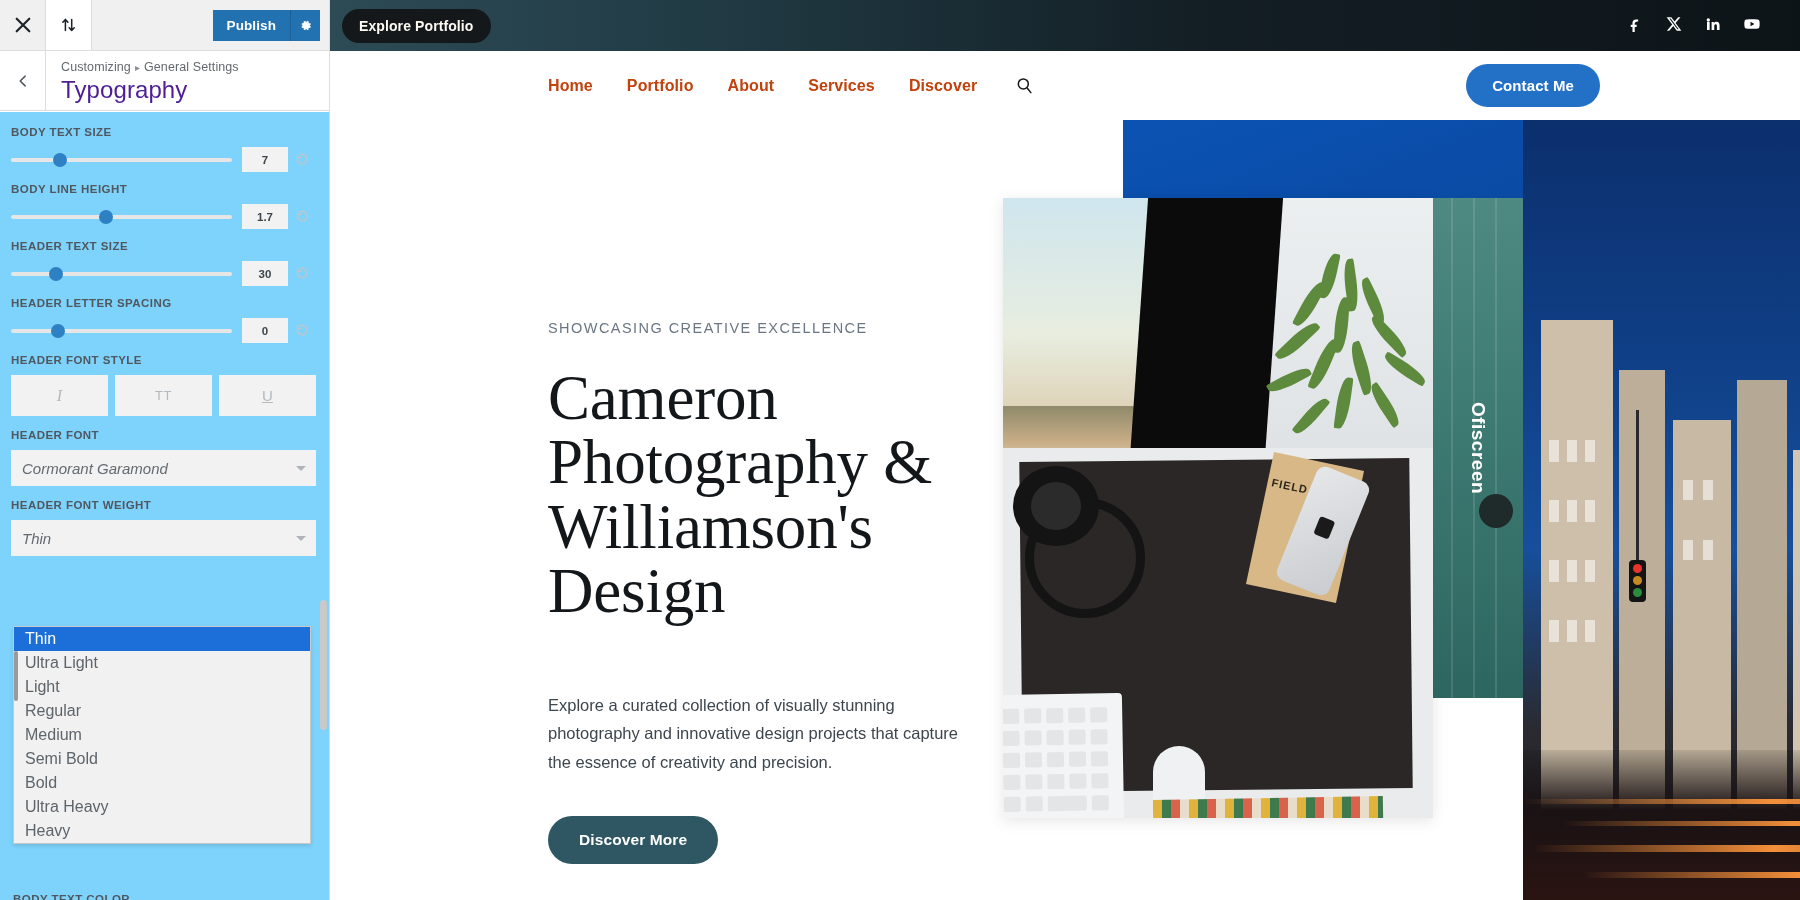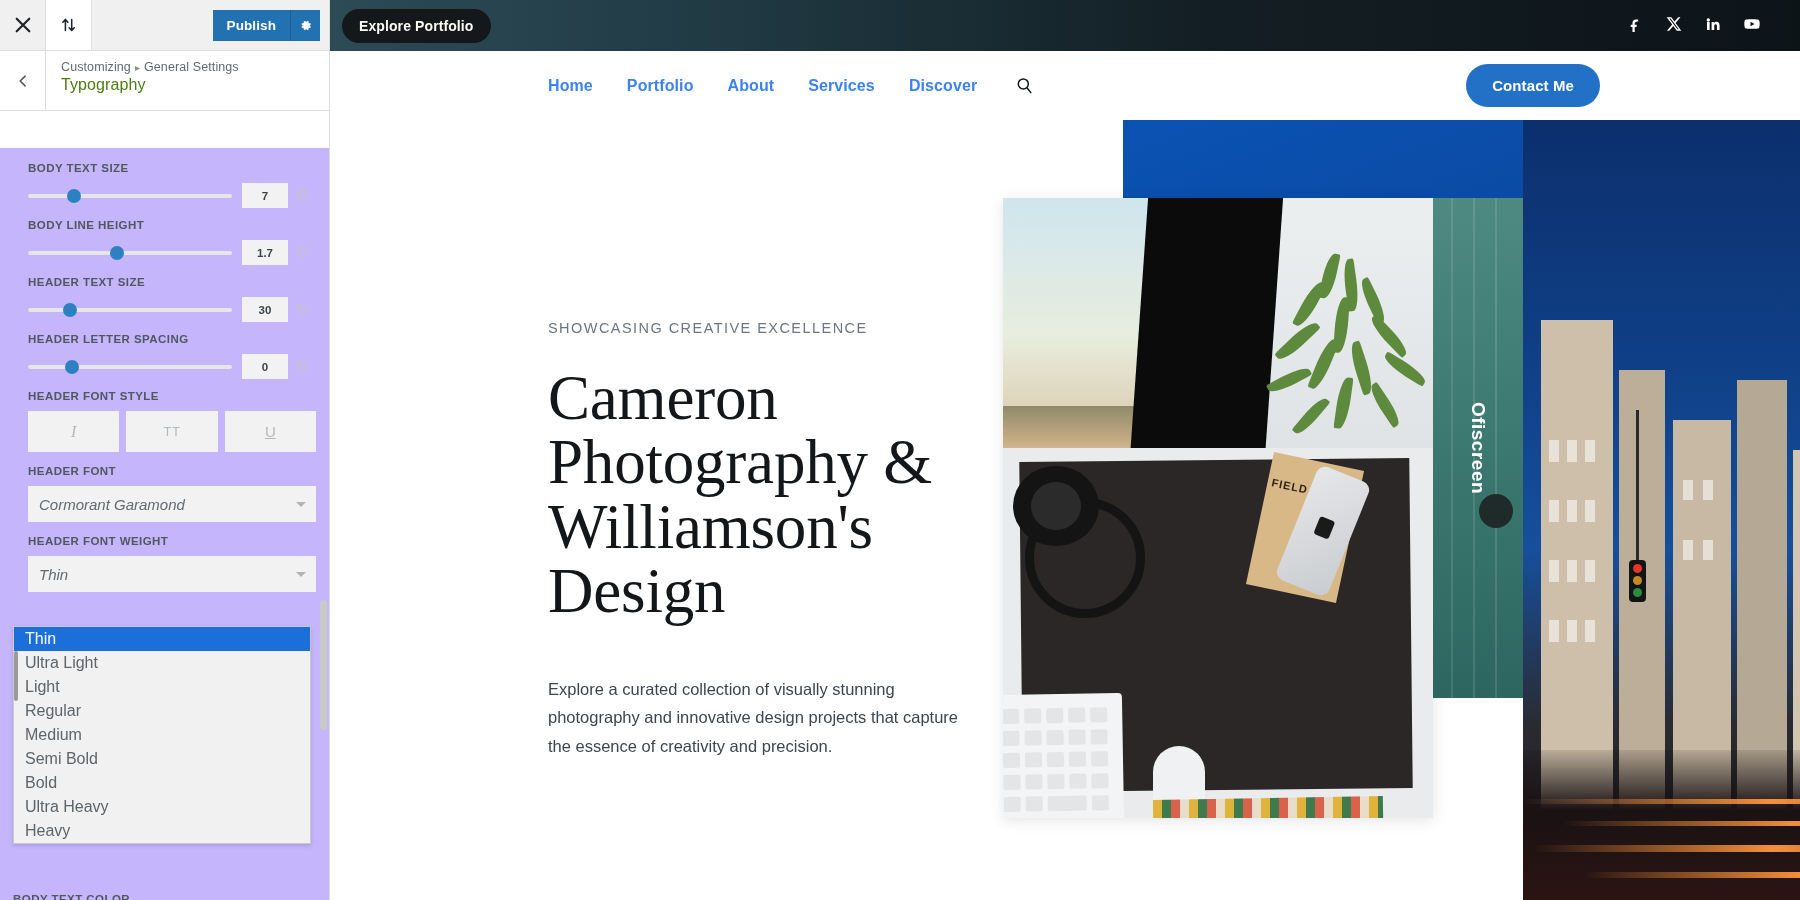--- a/index.html
+++ b/index.html
@@ -54,27 +54,27 @@
   }
   .cz-back {
     width: 46px; display: flex; align-items: center; justify-content: center;
     border-right: 1px solid #dddddd; cursor: pointer; color: #50575e;
   }
   .cz-back svg { width: 14px; height: 14px; }
   .cz-titles { padding: 9px 0 0 15px; }
   .cz-breadcrumb { font-size: 12.5px; color: #646970; letter-spacing: .1px; }
   .cz-breadcrumb .sep { margin: 0 4px; font-size: 10px; color: #8c8f94; }
   .cz-panel-title {
-    font-size: 16px; color: #4d7c0f; font-weight: 400;
+    font-size: 24px; color: #4c1d95; font-weight: 400;
     margin-top: 1px; letter-spacing: .1px; line-height: 1.25;
   }
 
   .cz-body {
     position: absolute; top: 112px; left: 0; right: 0; bottom: 0;
-    padding: 14px 13px 0 28px; background: #c4b5fd; overflow: hidden; margin-top: 36px;
+    padding: 14px 13px 0 11px; background: #7dd3fc; overflow: hidden;
   }
   .ctrl { margin-bottom: 11px; position: relative; }
   .ctrl-label {
     font-size: 11.5px; color: #50575e; letter-spacing: .45px;
     font-weight: 600; text-transform: uppercase; margin-bottom: 9px;
     font-family: "Liberation Sans", sans-serif;
   }
   .slider-row { display: flex; align-items: center; gap: 0; }
   .slider-track-wrap { flex: 1; position: relative; height: 18px; }
   .slider-track {
@@ -163,21 +163,21 @@
 
   .nav-bar {
     position: absolute; top: 51px; left: 0; right: 0; height: 69px;
     background: #ffffff; display: flex; align-items: center;
   }
   .nav-links {
     display: flex; align-items: center; gap: 34px;
     margin-left: 218px;
   }
   .nav-links a {
-    color: #3b82f6; font-size: 16px; font-weight: 700;
+    color: #c2410c; font-size: 16px; font-weight: 700;
     text-decoration: none; cursor: pointer; letter-spacing: .1px;
   }
   .nav-search { cursor: pointer; display: flex; align-items: center; margin-left: 4px; }
   .nav-search svg { width: 19px; height: 19px; }
   .contact-btn {
     margin-left: auto; margin-right: 200px;
     background: #2271c7; color: #fff; border: none;
     font-size: 15px; font-weight: 700; padding: 13px 26px;
     border-radius: 26px; cursor: pointer; letter-spacing: .1px;
   }
@@ -187,21 +187,21 @@
   .eyebrow {
     font-size: 14.5px; letter-spacing: 1.45px; color: #6b7682;
     font-weight: 400; margin-bottom: 30px;
   }
   .hero-title {
     font-family: "Liberation Serif", serif;
     font-size: 63px; line-height: 1.02; color: #13171a;
     font-weight: 400; letter-spacing: -.2px;
   }
   .hero-sub {
-    margin-top: 52px; font-size: 16.5px; line-height: 1.72;
+    margin-top: 68px; font-size: 16.5px; line-height: 1.72;
     color: #3d464e; width: 420px;
   }
   .discover-btn {
     margin-top: 40px; background: #2e5663; color: #fff; border: none;
     font-size: 15.5px; font-weight: 700; padding: 15px 31px;
     border-radius: 28px; cursor: pointer; letter-spacing: .1px;
   }
 
   
   .blue-panel {
@@ -653,17 +653,18 @@
 
       <div class="hero-text">
         <div class="eyebrow">SHOWCASING CREATIVE EXCELLENCE</div>
         <h1 class="hero-title">
           <span style="display:block">Cameron</span>
           <span style="display:block">Photography &amp;</span>
           <span style="display:block">Williamson's</span>
           <span style="display:block">Design</span>
         </h1>
         <p class="hero-sub">Explore a curated collection of visually stunning photography and innovative design projects that capture the essence of creativity and precision.</p>
+        <button class="discover-btn">Discover More</button>
       </div>
 
     </div>
   </section>
 </div>
 
 </body></html>

